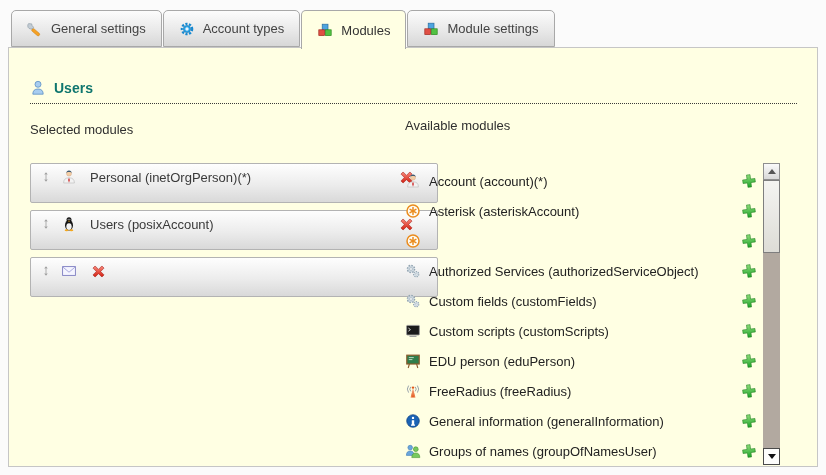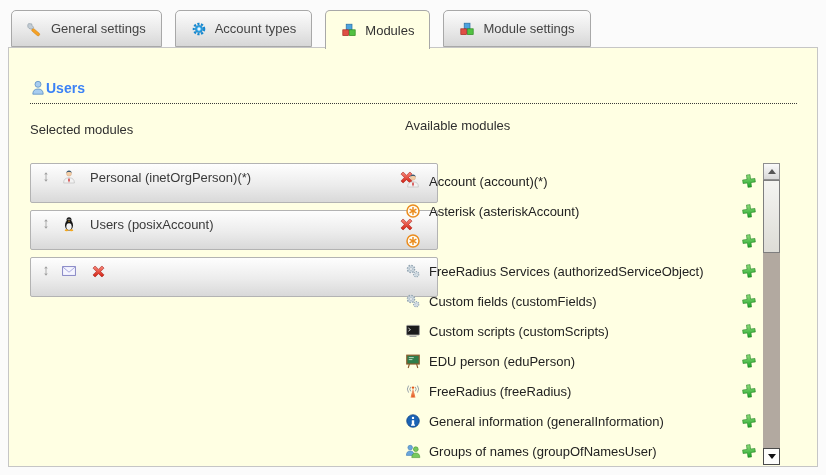--- a/index.html
+++ b/index.html
@@ -10,36 +10,36 @@
     font-family:"Liberation Sans", sans-serif;
     color:#333;
   }
   
   .panel{
     position:absolute;left:8px;top:47px;width:810px;height:420px;
     box-sizing:border-box;
     background:#ffffe3;border:1px solid #c6c6c6;
   }
   
-  .tabs{position:absolute;left:11px;top:10px;display:flex;align-items:flex-start;gap:13px;z-index:2;}
+  .tabs{position:absolute;left:11px;top:10px;display:flex;align-items:flex-start;gap:1px;z-index:2;}
   .tab{
     box-sizing:border-box;height:37px;padding:0 15px;
     display:flex;align-items:center;gap:8px;
     font-size:13px;color:#444;white-space:nowrap;cursor:pointer;
     background:linear-gradient(#fcfcfc,#e9e9e9 55%,#d7d7d7);
     border:1px solid #a8a8a8;border-radius:5px 5px 0 0;
   }
   .tab.active{
     height:39px;background:#ffffe3;border-bottom:none;color:#333;
   }
   
   .heading{
     position:absolute;left:30px;top:80px;width:767px;
-    display:flex;align-items:center;
-    font-size:14px;font-weight:bold;color:#3b82f6;
+    display:flex;align-items:center;gap:8px;
+    font-size:14px;font-weight:bold;color:#0f766e;
     padding-bottom:7px;border-bottom:1px dotted #3a3a3a;
   }
   
   .col-label{font-size:13px;color:#2f2f2f;height:16px;margin-bottom:25px;}
   .col-left{position:absolute;left:30px;top:122px;width:408px;}
   .col-right{position:absolute;left:405px;top:118px;width:352px;}
   
   .sel-row{
     box-sizing:border-box;height:40px;margin-bottom:7px;
     display:flex;align-items:center;
@@ -290,21 +290,21 @@
 
         <div class="avail-row">
           <span class="icn i16 mod-icon">
             <svg viewBox="0 0 16 16">
               <circle cx="6" cy="6" r="3.6" fill="#cdd8e0" stroke="#93a5b2" stroke-width="1.4" stroke-dasharray="1.6 1.2"></circle>
               <circle cx="6" cy="6" r="1.4" fill="#fff" stroke="#93a5b2" stroke-width=".6"></circle>
               <circle cx="11.2" cy="11.2" r="2.6" fill="#dde6ec" stroke="#93a5b2" stroke-width="1.2" stroke-dasharray="1.3 1"></circle>
               <circle cx="11.2" cy="11.2" r="1" fill="#fff" stroke="#93a5b2" stroke-width=".5"></circle>
             </svg>
           </span>
-          <span class="avail-name">FreeRadius Services (authorizedServiceObject)</span>
+          <span class="avail-name">Authorized Services (authorizedServiceObject)</span>
           <span class="icn i16 add">
             <svg viewBox="0 0 16 16">
               <path d="M6.2 1.8 h3.6 v4.4 h4.4 v3.6 h-4.4 v4.4 H6.2 V9.8 H1.8 V6.2 h4.4 z" fill="url(#gradp)" stroke="#157a15" stroke-width=".5" transform="rotate(-7 8 8)"></path>
             </svg>
           </span>
         </div>
 
         <div class="avail-row">
           <span class="icn i16 mod-icon">
             <svg viewBox="0 0 16 16">

